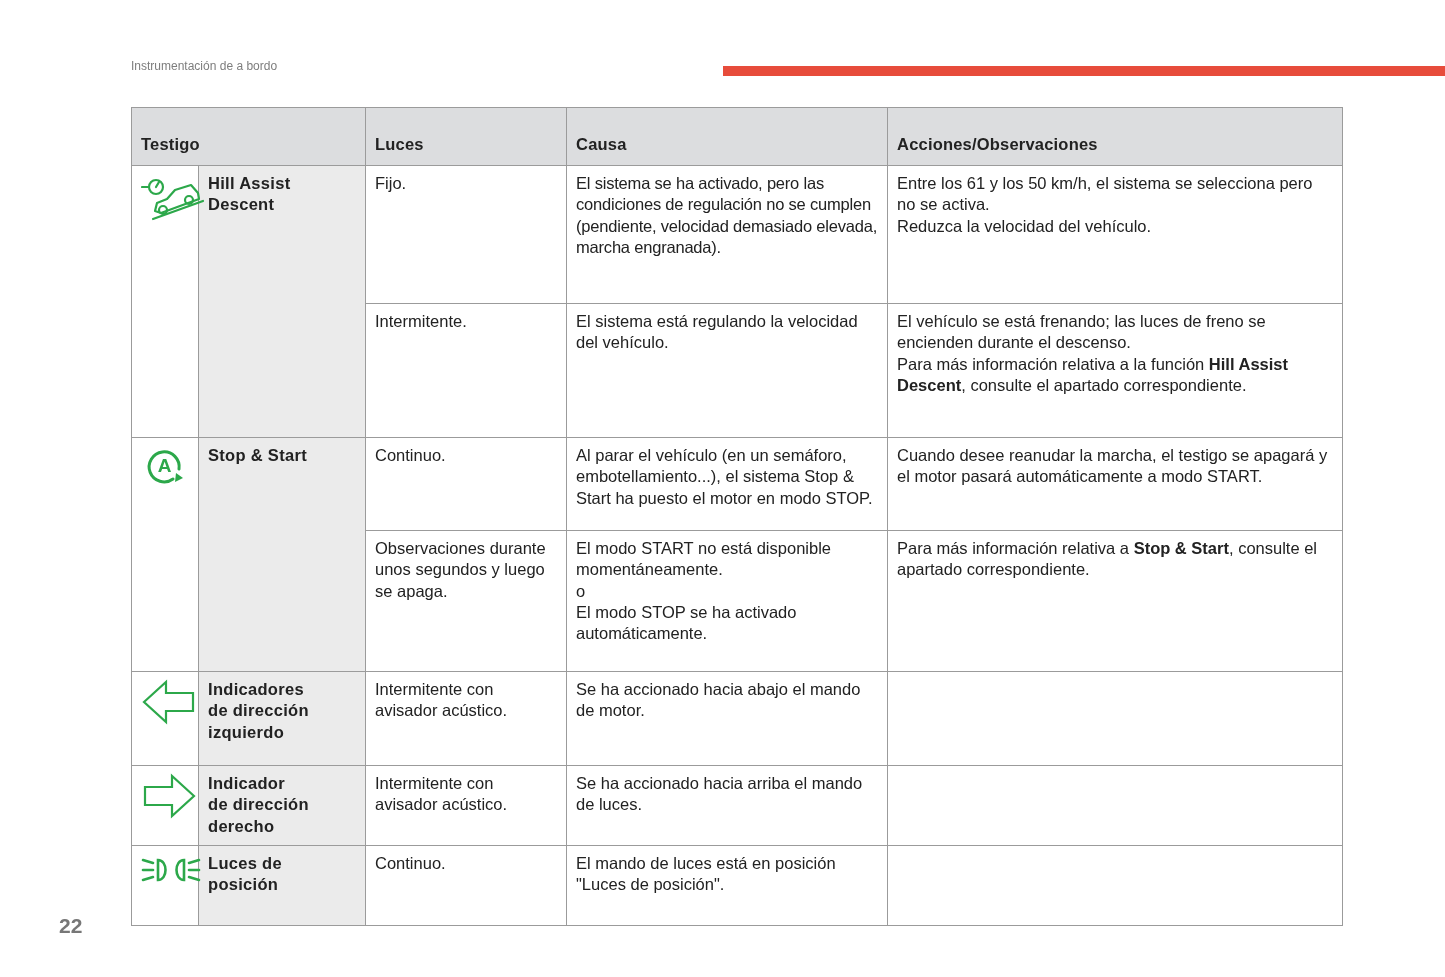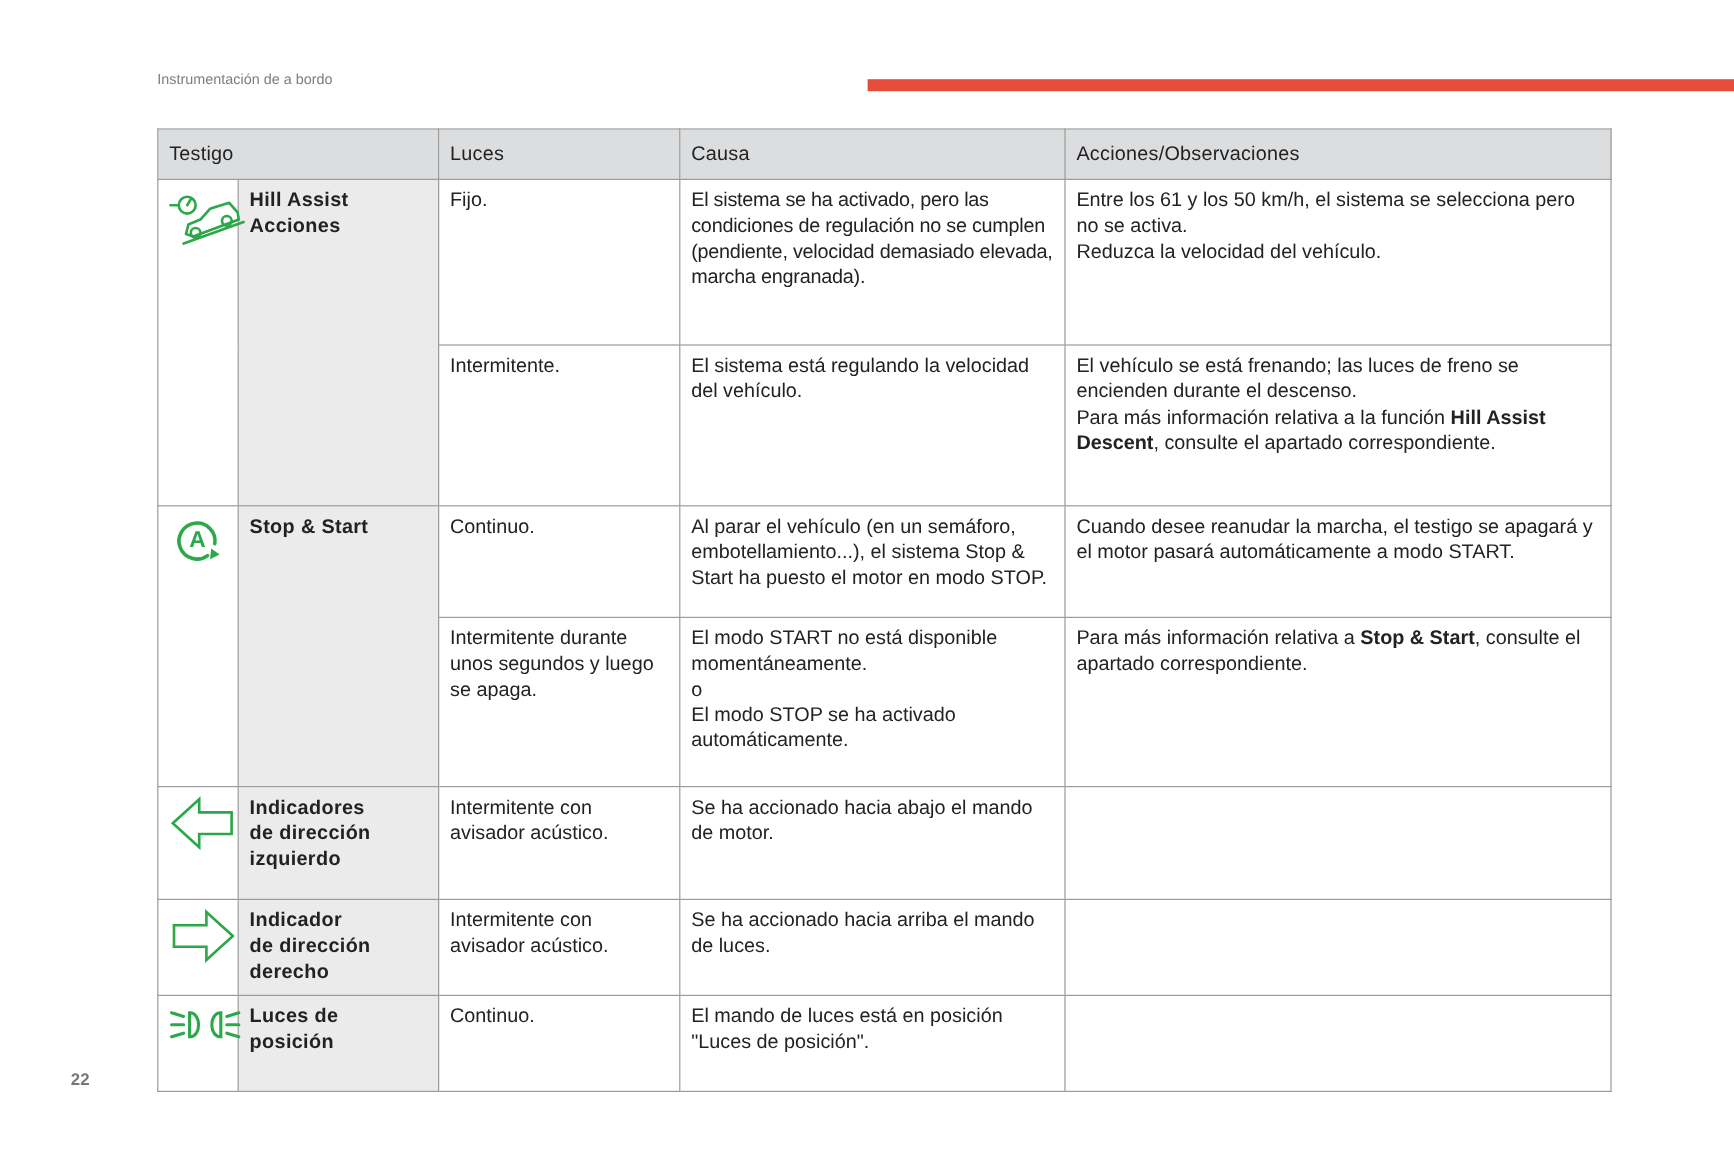--- a/index.html
+++ b/index.html
@@ -1,27 +1,27 @@
 <!DOCTYPE html>
 <html><head>
 <meta charset="utf-8">
 <style>
   html, body { margin:0; padding:0; background:#ffffff; }
   body { width:1445px; height:977px; position:relative; overflow:hidden;
          font-family:"Liberation Sans", sans-serif; color:#222; }
   .header-title { position:absolute; left:131px; top:59px; font-size:12px; color:#7d7d7d; }
   .header-bar { position:absolute; left:723px; top:66px; width:722px; height:10px; background:#e74c3b; }
-  .page-number { position:absolute; left:59px; top:891px; font-size:14px; font-weight:bold; color:#777; }
+  .page-number { position:absolute; left:59px; top:914px; font-size:21px; font-weight:bold; color:#777; }
 
   table.info { position:absolute; left:131px; top:107px; width:1211px;
                border-collapse:collapse; table-layout:fixed; }
   table.info th, table.info td { border:1.5px solid #9b9b9b; vertical-align:top;
                font-size:16.5px; line-height:21.3px; padding:7px 9px 6px 9px; text-align:left; }
-  table.info th { background:#dcdddf; font-weight:normal; height:33px; vertical-align:middle;
-               padding-top:4px; padding-bottom:4px; letter-spacing:0.2px; }
+  table.info th { background:#dcdddf; font-weight:bold; height:33px; vertical-align:middle;
+               padding-top:20px; padding-bottom:4px; letter-spacing:0.2px; }
   td.icon-cell { background:#fff; padding:6px 2px; text-align:center; }
   td.name-cell { background:#ebebeb; font-weight:bold; letter-spacing:0.3px; }
   td.small { font-size:15px; line-height:21.3px; letter-spacing:-0.2px; }
   b { font-weight:bold; }
   svg { display:block; margin:0 auto; }
 </style>
 </head>
 <body>
 
 <div class="header-title">Instrumentación de a bordo</div>
@@ -54,21 +54,21 @@
             <line x1="15" y1="14" x2="18" y2="9"></line>
             <path d="M14 38 L16 30 L26 26 L34 17 L50 12 L57 20 L58 26 L20 40 Z"></path>
             <circle cx="22" cy="37" r="4"></circle>
             <circle cx="48" cy="27" r="4"></circle>
             <line x1="12" y1="46" x2="62" y2="28"></line>
           </g>
         </svg>
       </td>
       <td class="name-cell" rowspan="2">
         <div>Hill Assist</div>
-        <div>Acciones</div>
+        <div>Descent</div>
       </td>
       <td>Fijo.</td>
       <td class="small">El sistema se ha activado, pero las condiciones de regulación no se cumplen (pendiente, velocidad demasiado elevada, marcha engranada).</td>
       <td>
         <div>Entre los 61 y los 50 km/h, el sistema se selecciona pero no se activa.</div>
         <div>Reduzca la velocidad del vehículo.</div>
       </td>
     </tr>
     <tr style="height:134px">
       <td>Intermitente.</td>
@@ -88,21 +88,21 @@
           <polygon points="33,28 40,33 32,37" fill="#2ca84a"></polygon>
           <text x="21.5" y="27" text-anchor="middle" font-family="Liberation Sans, sans-serif" font-weight="bold" font-size="19" fill="#2ca84a">A</text>
         </svg>
       </td>
       <td class="name-cell" rowspan="2">Stop &amp; Start</td>
       <td>Continuo.</td>
       <td>Al parar el vehículo (en un semáforo, embotellamiento...), el sistema Stop &amp; Start ha puesto el motor en modo STOP.</td>
       <td>Cuando desee reanudar la marcha, el testigo se apagará y el motor pasará automáticamente a modo START.</td>
     </tr>
     <tr style="height:141px">
-      <td>Intermitente durante unos segundos y luego se apaga.</td>
+      <td>Observaciones durante unos segundos y luego se apaga.</td>
       <td>
         <div>El modo START no está disponible momentáneamente.</div>
         <div>o</div>
         <div>El modo STOP se ha activado automáticamente.</div>
       </td>
       <td><span>Para más información relativa a </span><b>Stop &amp; Start</b><span>, consulte el apartado correspondiente.</span></td>
     </tr>
 
     <tr style="height:94px">
       <td class="icon-cell">

